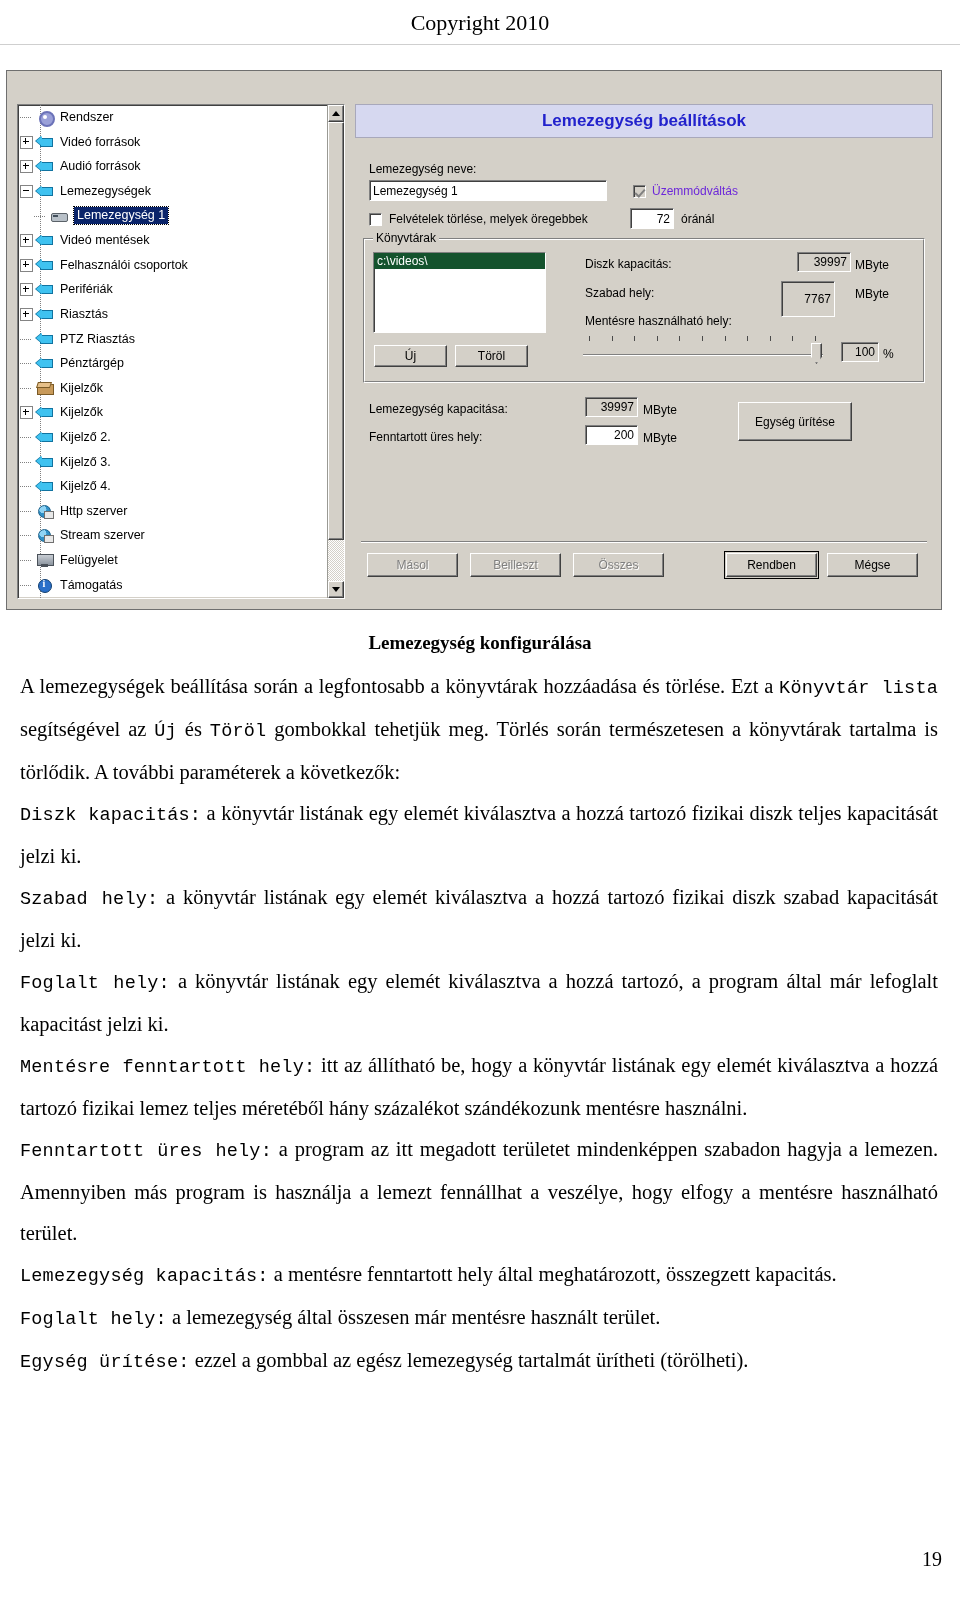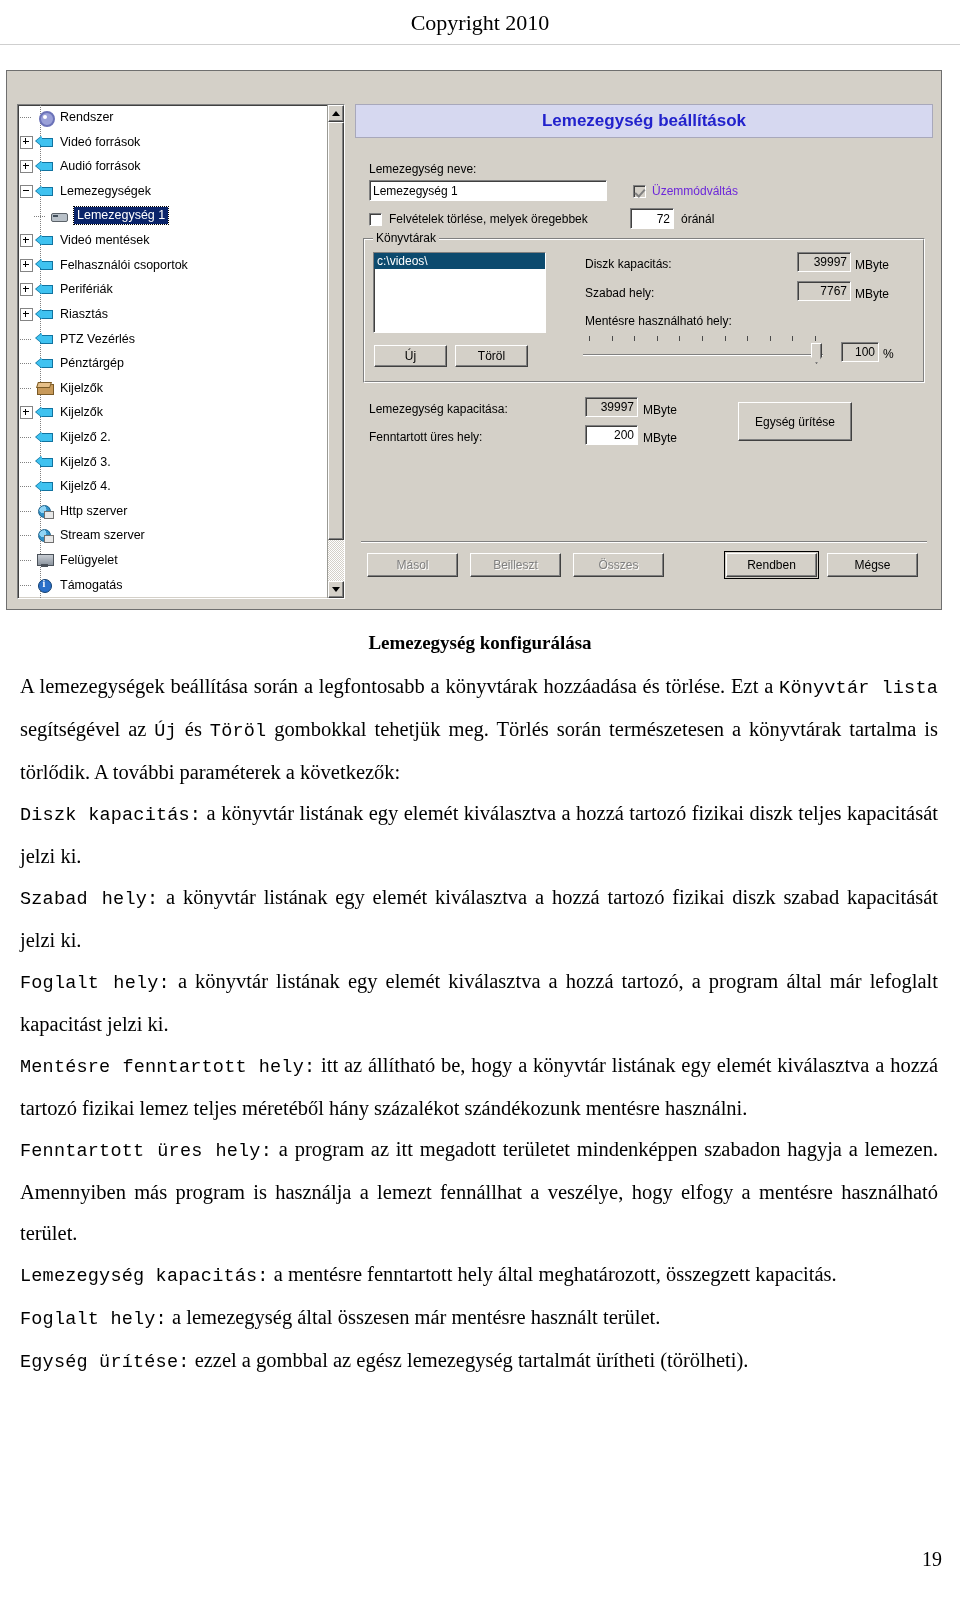--- a/index.html
+++ b/index.html
@@ -318,21 +318,21 @@
     background:#ffffff;
     border:1px solid #808080;
     border-right-color:#ffffff; border-bottom-color:#ffffff;
     box-shadow:inset 1px 1px 0 #404040;
     overflow:hidden;
   }
   .listbox .row {
     font-size:12px; font-family:"Liberation Sans", sans-serif;
     padding:1px 3px;
   }
-  .listbox .row.sel { background:#0c4a6e; color:#fff; }
+  .listbox .row.sel { background:#14532d; color:#fff; }
 
   .slider-wrap { position:absolute; }
   .slider-ticks { position:absolute; left:0; top:0; width:100%; height:7px; }
   .slider-ticks i { position:absolute; top:0; width:1px; height:5px; background:#4a4a4a; }
   .slider-rail {
     position:absolute; left:0; top:18px; width:100%; height:2px;
     background:#808080;
     border-bottom:1px solid #ffffff;
   }
   .slider-thumb {
@@ -461,21 +461,21 @@
               <span class="tree-expander box">
                 <i class="h"></i>
                 <i class="v"></i>
               </span>
               <span class="ticon ic-arrow"></span>
               <span class="tree-label">Riasztás</span>
             </div>
             <div class="tree-item">
               <span class="tree-dots"></span>
               <span class="ticon ic-arrow"></span>
-              <span class="tree-label">PTZ Vezérlés</span>
+              <span class="tree-label">PTZ Riasztás</span>
             </div>
             <div class="tree-item">
               <span class="tree-dots"></span>
               <span class="ticon ic-arrow"></span>
               <span class="tree-label">Pénztárgép</span>
             </div>
             <div class="tree-item">
               <span class="tree-dots"></span>
               <span class="ticon ic-box"></span>
               <span class="tree-label">Kijelzők</span>
@@ -567,21 +567,21 @@
       </div>
 
       <div class="btn" style="position:absolute;left:19px;top:241px;width:73px;height:22px;">Új</div>
       <div class="btn" style="position:absolute;left:100px;top:241px;width:73px;height:22px;">Töröl</div>
 
       <div class="lbl" style="position:absolute;left:230px;top:153px;">Diszk kapacitás:</div>
       <div class="field ro num" style="position:absolute;left:442px;top:148px;width:54px;height:20px;">39997</div>
       <div class="lbl" style="position:absolute;left:500px;top:154px;">MByte</div>
 
       <div class="lbl" style="position:absolute;left:230px;top:182px;">Szabad hely:</div>
-      <div class="field ro num" style="position:absolute;left:442px;top:177px;width:54px;height:20px;">7767</div>
+      <div class="field ro num" style="position:absolute;left:426px;top:177px;width:54px;height:36px;">7767</div>
       <div class="lbl" style="position:absolute;left:500px;top:183px;">MByte</div>
 
       <div class="lbl" style="position:absolute;left:230px;top:210px;">Mentésre használható hely:</div>
 
       <div class="slider-wrap" style="left:228px;top:232px;width:240px;height:30px;">
         <div class="slider-ticks" id="slider-ticks">
             <i style="left: 6px;"></i>
             <i style="left: 28.6px;"></i>
             <i style="left: 51.2px;"></i>
             <i style="left: 73.8px;"></i>

